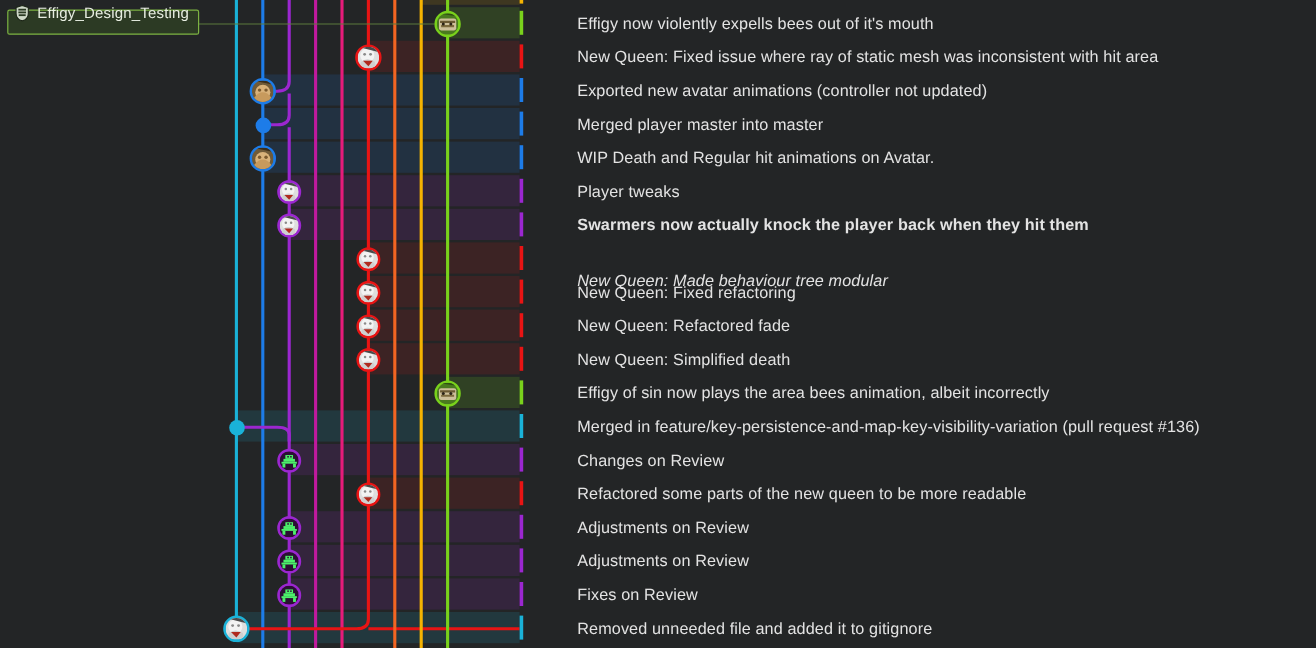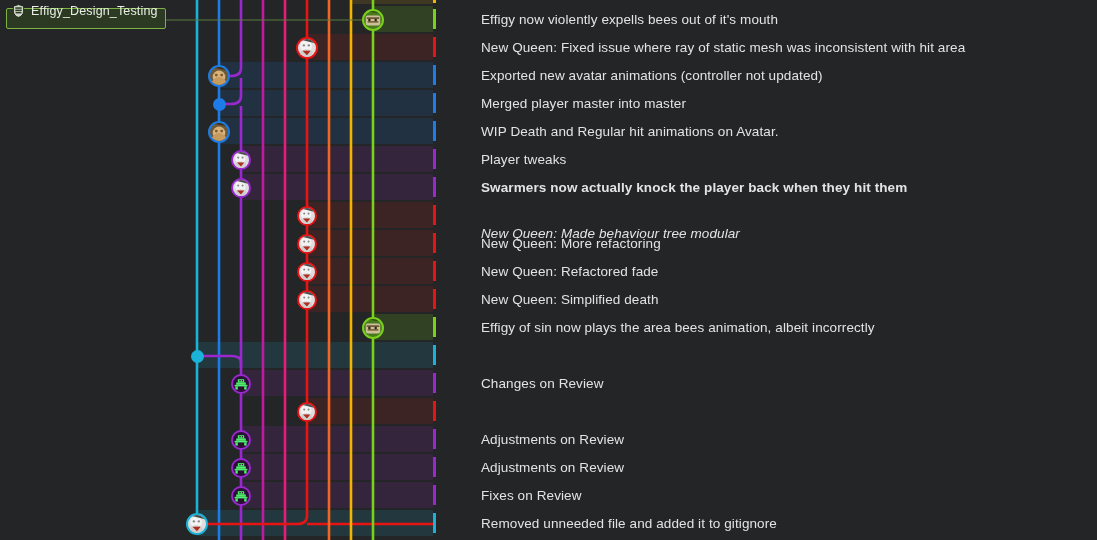--- a/index.html
+++ b/index.html
@@ -171,33 +171,39 @@
     <div class="row" style="top: 146px;">
       <div class="row-msg">Player tweaks</div>
     </div>
     <div class="row" style="top: 174px; font-weight: bold;">
       <div class="row-msg">Swarmers now actually knock the player back when they hit them</div>
     </div>
     <div class="row" style="top: 220px; font-style: italic;">
       <div class="row-msg">New Queen: Made behaviour tree modular</div>
     </div>
     <div class="row" style="top: 230px;">
-      <div class="row-msg">New Queen: More refactoring</div>
+      <div class="row-msg">New Queen: Fixed refactoring</div>
     </div>
     <div class="row" style="top: 258px;">
       <div class="row-msg">New Queen: Refactored fade</div>
     </div>
     <div class="row" style="top: 286px;">
       <div class="row-msg">New Queen: Simplified death</div>
     </div>
     <div class="row" style="top: 314px;">
       <div class="row-msg">Effigy of sin now plays the area bees animation, albeit incorrectly</div>
     </div>
+    <div class="row" style="top: 342px;">
+      <div class="row-msg">Merged in feature/key-persistence-and-map-key-visibility-variation (pull request #136)</div>
+    </div>
     <div class="row" style="top: 370px;">
       <div class="row-msg">Changes on Review</div>
+    </div>
+    <div class="row" style="top: 398px;">
+      <div class="row-msg">Refactored some parts of the new queen to be more readable</div>
     </div>
     <div class="row" style="top: 426px;">
       <div class="row-msg">Adjustments on Review</div>
     </div>
     <div class="row" style="top: 454px;">
       <div class="row-msg">Adjustments on Review</div>
     </div>
     <div class="row" style="top: 482px;">
       <div class="row-msg">Fixes on Review</div>
     </div>

